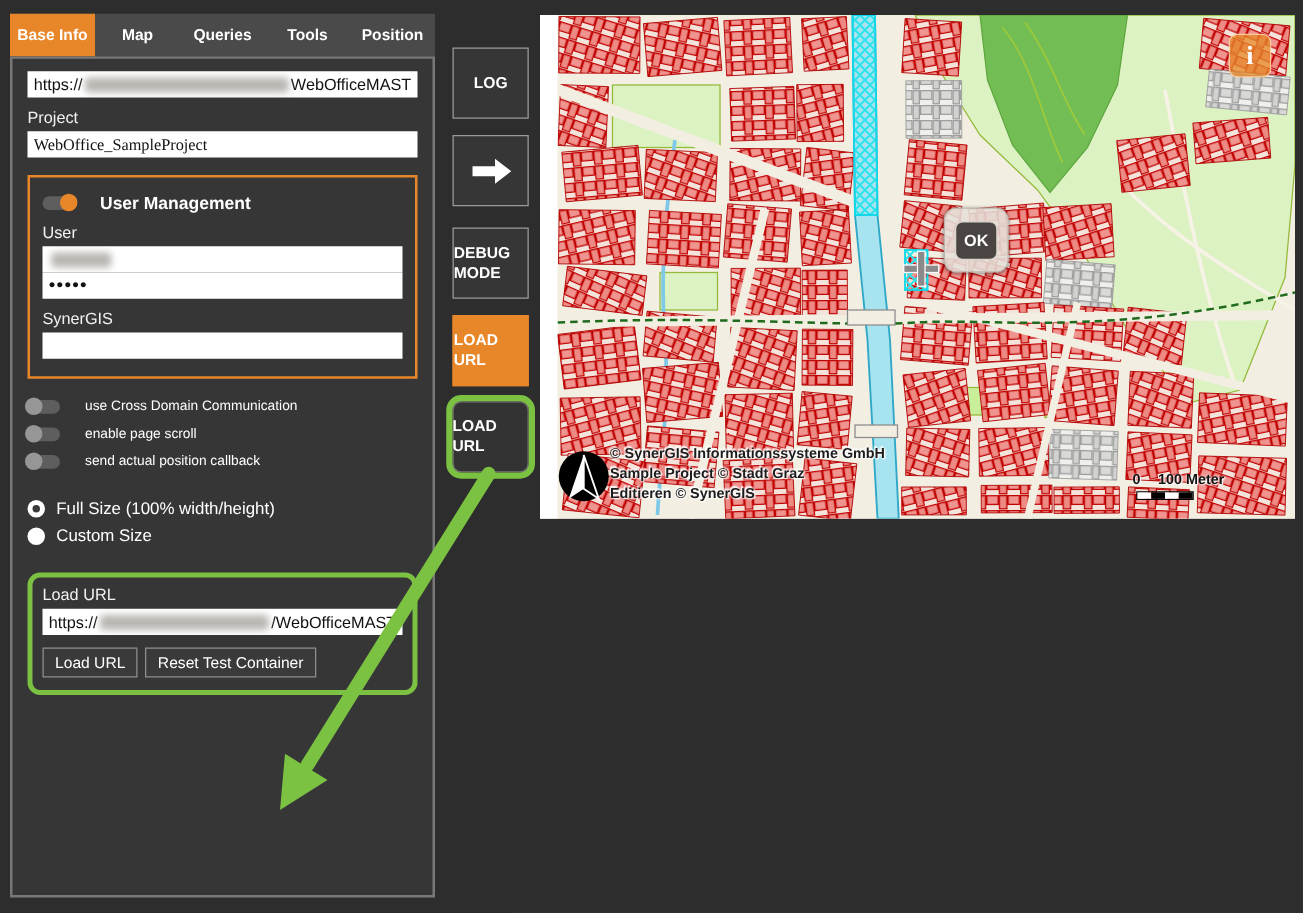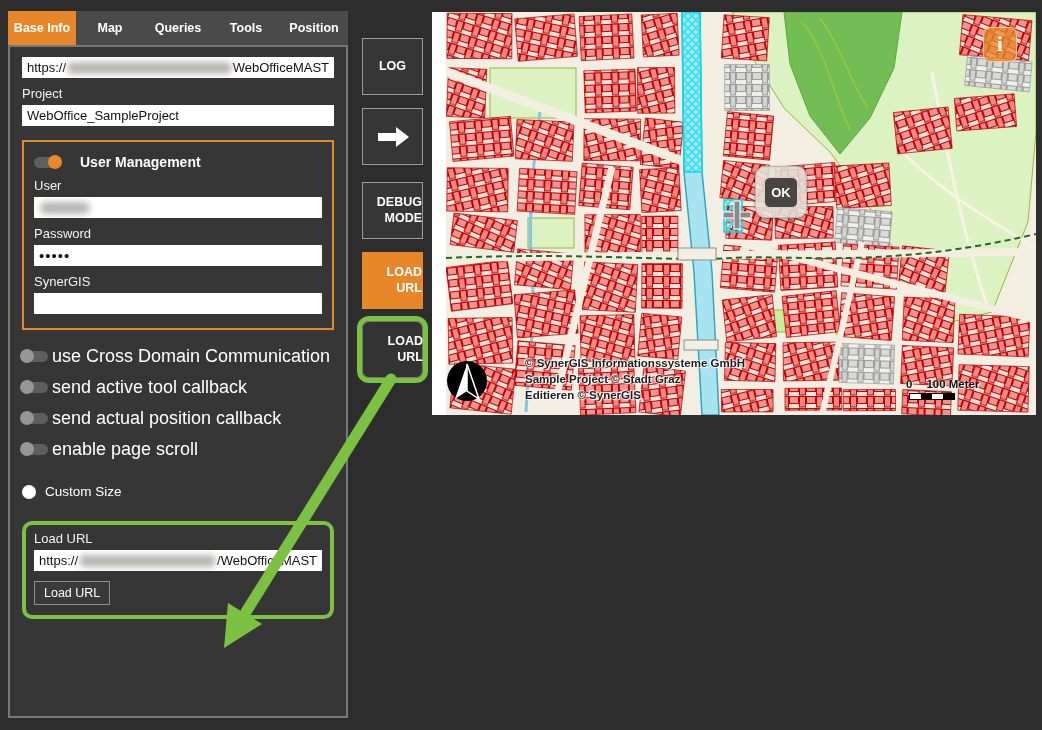--- a/index.html
+++ b/index.html
@@ -12,63 +12,63 @@
   .tab{flex:1;display:flex;align-items:center;justify-content:center;color:#fff;
     font-size:12.5px;font-weight:bold;cursor:pointer;}
   .tab.active{background:#e8872a;flex:0 0 68px;}
   .panel{position:absolute;left:8px;top:45px;width:340px;height:673px;background:#363636;
     border:2px solid #787878;padding:10px 12px;z-index:1;color:#fff;}
   .lbl{font-size:13px;color:#f2f2f2;margin:8px 0 4px 0;}
   .tbox{height:21px;background:#fff;color:#111;font-size:13px;display:flex;align-items:center;
     padding:0 5px;white-space:nowrap;overflow:hidden;}
   .blur{display:inline-block;height:12px;border-radius:3px;background:#b9b6b2;filter:blur(3px);
     margin:0 2px;}
-  input.tbox{width:100%;border:none;outline:none;font-family:Liberation Sans, sans-serif;}
+  input.tbox{width:100%;border:none;outline:none;font-family:Liberation Serif, serif;}
   .um-group{border:2px solid #e8872a;margin-top:14px;padding:8px 10px 14px 10px;}
   .um-head{display:flex;align-items:center;gap:20px;margin:4px 0 2px 0;}
   .um-title{font-size:14px;font-weight:bold;}
   .switch{position:relative;width:26px;height:11px;border-radius:6px;background:#5e5e5e;flex:0 0 26px;}
   .switch .knob{position:absolute;top:-2px;width:14px;height:14px;border-radius:50%;}
   .switch.on .knob{right:-2px;background:#e8872a;}
   .switch.off .knob{left:-2px;background:#969696;}
-  .toggle-row{display:flex;align-items:center;gap:4px;margin:10px 0;font-size:18px;}
+  .toggle-row{display:flex;align-items:center;gap:20px;margin:10px 0;font-size:11px;}
   .toggles{margin-top:16px;}
   .widget-size{margin-top:24px;}
   .radio-row{display:flex;align-items:center;gap:9px;margin:7px 0;font-size:13.5px;}
   .radio{width:14px;height:14px;border-radius:50%;background:#fff;position:relative;flex:0 0 14px;}
   .radio.sel::after{content:"";position:absolute;left:4px;top:4px;width:6px;height:6px;
     border-radius:50%;background:#3a3a3a;}
   .loadurl-group{border:4px solid #7cc242;border-radius:10px;margin-top:22px;padding:4px 8px 10px 8px;}
   .btn-row{display:flex;gap:6px;margin-top:10px;}
   .gbtn{background:#3a3a3a;border:1px solid #8f8f8f;color:#fff;font-size:12.5px;
     font-family:"Liberation Sans",sans-serif;padding:4px 9px;cursor:pointer;}
 
   
   .sidebtn{position:absolute;left:362px;width:61px;height:57px;background:#363636;
     border:1px solid #9a9a9a;color:#fff;font-size:12.5px;font-weight:bold;display:flex;
-    align-items:center;justify-content:center;text-align:right;line-height:1.25;cursor:pointer;z-index:2;}
+    align-items:center;justify-content:center;text-align:left;line-height:1.25;cursor:pointer;z-index:2;}
   .sidebtn.orange{background:#e8872a;border-color:#e8872a;}
   .sidebtn.greenoutline{left:357px;width:71px;height:67px;border:5px solid #7cc242;border-radius:12px;
     background:#333;box-shadow:inset 0 0 0 1px #777;}
 
   
   .map{position:absolute;left:432px;top:12px;width:604px;height:403px;background:#f2efe2;
     overflow:hidden;z-index:1;}
   .map svg{position:absolute;left:0;top:0;}
   .ok-widget{position:absolute;left:323px;top:154px;width:52px;height:52px;border-radius:10px;
     background:rgba(228,224,216,0.88);border:1px solid #b9b5ad;box-shadow:0 1px 3px rgba(0,0,0,.4);
     display:flex;align-items:center;justify-content:center;cursor:pointer;}
   .ok-inner{width:34px;height:31px;background:#4a4542;border:1px solid #d8d5cf;border-radius:6px;
     color:#fff;font-weight:bold;font-size:13px;display:flex;align-items:center;justify-content:center;}
   .info-btn{position:absolute;left:551px;top:15px;width:34px;height:35px;border-radius:7px;
     background:rgba(230,138,44,0.78);border:1px solid rgba(255,220,180,0.8);color:#fff;
     font-family:"Liberation Serif",serif;font-weight:bold;font-size:21px;display:flex;
     align-items:center;justify-content:center;cursor:pointer;}
   .attribution{position:absolute;left:56px;top:343px;font-size:11.5px;font-weight:bold;color:#1c1c1c;
-    line-height:16px;text-shadow:0 0 2px #fff,0 0 2px #fff,1px 1px 1px #fff,-1px -1px 1px #fff;margin-left:37px;}
+    line-height:16px;text-shadow:0 0 2px #fff,0 0 2px #fff,1px 1px 1px #fff,-1px -1px 1px #fff;}
   .scale{position:absolute;left:474px;top:366px;font-size:11.5px;font-weight:bold;color:#111;
     text-shadow:0 0 2px #fff,1px 1px 1px #fff;}
   .scale .nums{display:flex;gap:14px;}
   .scalebar{margin-top:3px;margin-left:3px;width:46px;height:7px;border:1px solid #000;display:flex;}
   .scalebar span{flex:1;}
   .scalebar span:nth-child(1),.scalebar span:nth-child(3){background:#fff;}
   .scalebar span:nth-child(2),.scalebar span:nth-child(4){background:#000;}
 
   
   .anno{position:absolute;left:0;top:0;z-index:50;pointer-events:none;}
@@ -98,69 +98,67 @@
     <div class="um-head">
       <span class="switch on">
           <span class="knob"></span>
         </span>
       <span class="um-title">User Management</span>
     </div>
     <div class="lbl">User</div>
     <div class="tbox">
       <span class="blur" style="width:48px"></span>
     </div>
-    <div class="lbl">Password</div>
     <div class="tbox" style="font-size:15px;letter-spacing:1px">•••••</div>
     <div class="lbl">SynerGIS</div>
     <div class="tbox"></div>
   </div>
 
   <div class="toggles">
     <div class="toggle-row">
       <span class="switch off">
           <span class="knob"></span>
         </span>
       <span>use Cross Domain Communication</span>
     </div>
     <div class="toggle-row">
       <span class="switch off">
           <span class="knob"></span>
         </span>
-      <span>send active tool callback</span>
+      <span>enable page scroll</span>
     </div>
     <div class="toggle-row">
       <span class="switch off">
           <span class="knob"></span>
         </span>
       <span>send actual position callback</span>
     </div>
-    <div class="toggle-row">
-      <span class="switch off">
-          <span class="knob"></span>
-        </span>
-      <span>enable page scroll</span>
-    </div>
   </div>
 
   <div class="widget-size">
+    <div class="radio-row">
+      <span class="radio sel"></span>
+      <span>Full Size (100% width/height)</span>
+    </div>
     <div class="radio-row">
       <span class="radio"></span>
       <span>Custom Size</span>
     </div>
   </div>
 
   <div class="loadurl-group">
     <div class="lbl" style="margin-top:2px">Load URL</div>
     <div class="tbox">
       <span>https://</span>
       <span class="blur" style="width:160px"></span>
       <span>/WebOfficeMAST</span>
     </div>
     <div class="btn-row">
       <button class="gbtn">Load URL</button>
+      <button class="gbtn">Reset Test Container</button>
     </div>
   </div>
 </div>
 
 <div class="sidebtn" style="top:38px">LOG</div>
 <div class="sidebtn" style="top:108px">
   <svg width="34" height="22" viewBox="0 0 34 22">
     <polygon points="2,7 20,7 20,1 33,11 20,21 20,15 2,15" fill="#fff"></polygon>
   </svg>
 </div>

